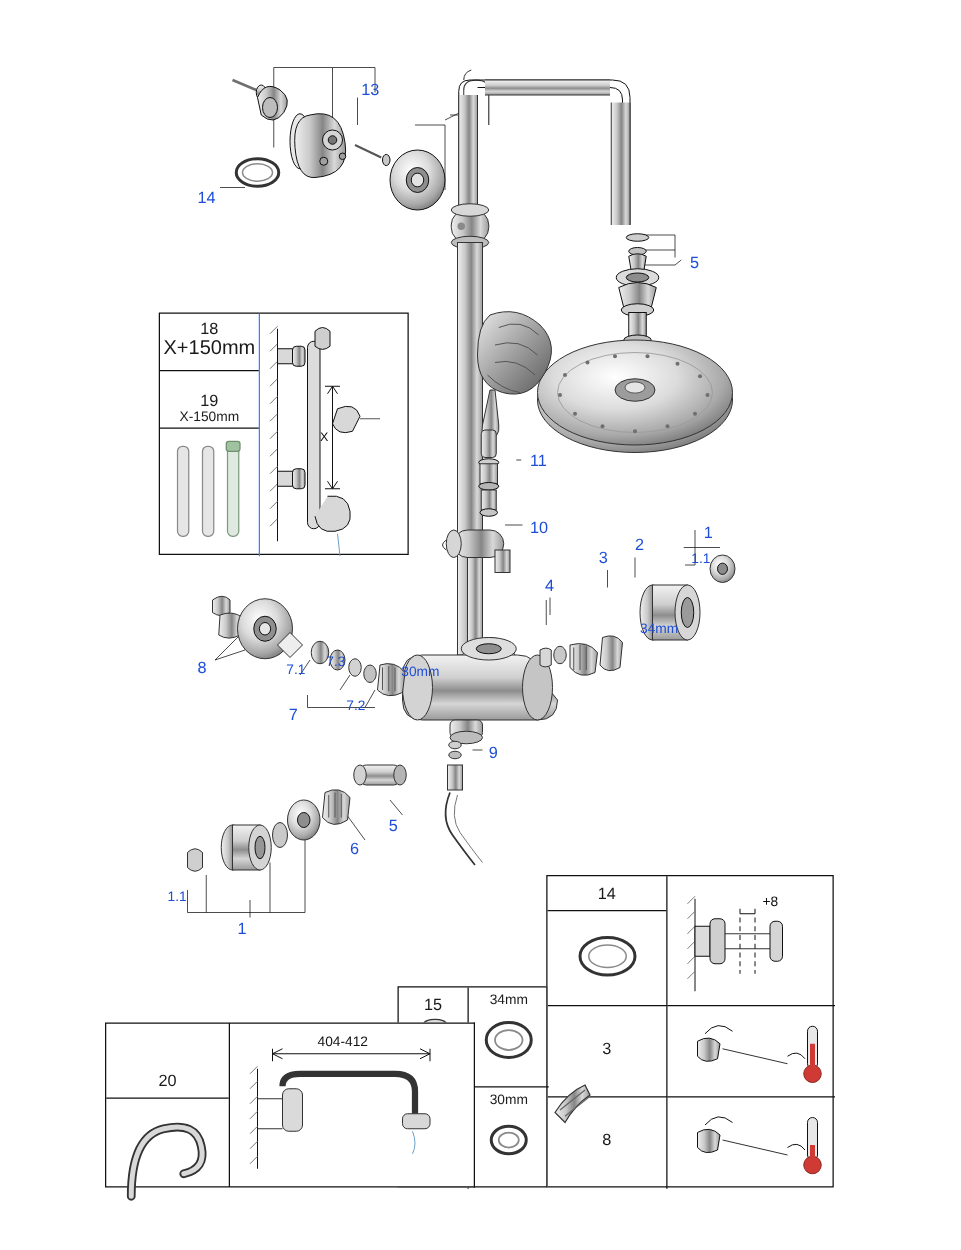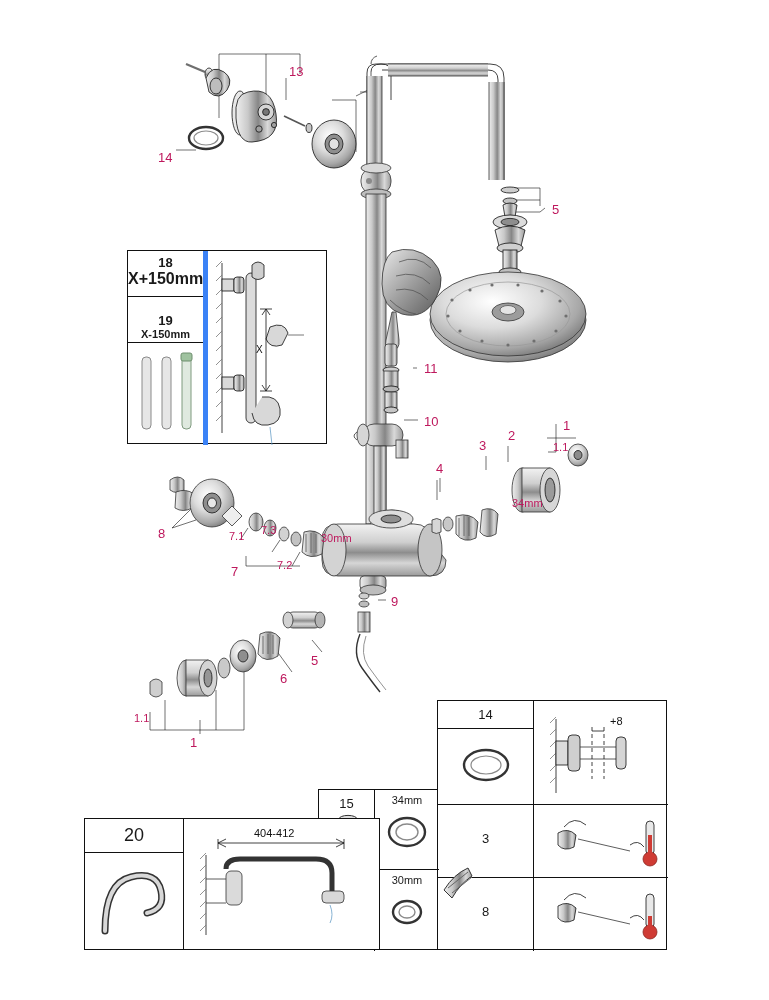--- a/index.html
+++ b/index.html
@@ -1,19 +1,19 @@
 <!DOCTYPE html>
 <html><head>
 <meta charset="utf-8">
 <style>
   html,body{margin:0;padding:0;background:#ffffff;}
   body{width:769px;height:1000px;position:relative;font-family:"Liberation Sans",sans-serif;color:#1a1a1a;overflow:hidden;}
   .stage{position:absolute;left:0;top:0;width:769px;height:1000px;}
   svg.art{position:absolute;left:0;top:0;width:769px;height:1000px;}
-  .lbl{position:absolute;font-size:13px;color:#be185d;white-space:nowrap;}
+  .lbl{position:absolute;font-size:13px;color:#1d4ed8;white-space:nowrap;}
   .lbl.sm{font-size:11px;}
   .panel{position:absolute;border:1px solid #111;background:#fff;box-sizing:border-box;}
   .ctr{text-align:center;}
 </style>
 </head>
 <body>
 
 <div class="stage">
 
   <svg class="art" viewBox="0 0 769 1000">
@@ -250,21 +250,21 @@
         <ellipse cx="364" cy="596" rx="5" ry="3" fill="#cfcfcf" stroke="#333"></ellipse>
         <ellipse cx="364" cy="604" rx="5" ry="3" fill="#bdbdbd" stroke="#333"></ellipse>
         <rect x="358" y="612" width="12" height="20" fill="url(#metalv)" stroke="#333"></rect>
         <path d="M360 634 q-8 20 2 34 q10 14 18 24" stroke="#333" stroke-width="1.4"></path>
         <path d="M366 636 q-6 18 2 30 q10 14 18 24" stroke="#777" stroke-width="0.8"></path>
       </g>
     </g>
   </svg>
 
   <div class="panel" style="left:127px;top:250px;width:200px;height:194px;">
-    <div style="position:absolute;left:0;top:0;width:80px;height:194px;border-right:5px solid #3b82f6;box-sizing:border-box;font-weight:bold;">
+    <div style="position:absolute;left:0;top:0;width:80px;height:194px;border-right:1px solid #3b82f6;box-sizing:border-box;">
       <div style="position:absolute;left:0;top:0;width:100%;height:46px;border-bottom:1px solid #111;box-sizing:border-box;">
         <div class="ctr" style="font-size:13px;padding-top:4px;">18</div>
         <div class="ctr" style="font-size:16px;">X+150mm</div>
       </div>
       <div style="position:absolute;left:0;top:46px;width:100%;height:46px;border-bottom:1px solid #111;box-sizing:border-box;">
         <div class="ctr" style="font-size:13px;padding-top:4px;margin-top:12px;">19</div>
         <div class="ctr" style="font-size:11px;">X-150mm</div>
       </div>
       <svg viewBox="0 0 80 100" style="position:absolute;left:0;top:92px;width:80px;height:100px;">
         <rect x="14" y="14" width="9" height="72" rx="4" fill="#e6e6e6" stroke="#8a8a8a"></rect>
@@ -384,21 +384,21 @@
     </div>
   </div>
 
   <svg style="position:absolute;left:438px;top:860px;width:40px;height:46px;" viewBox="0 0 40 46">
     <path d="M6 30 q10 -16 24 -22 l4 8 q-12 8 -20 22 z" fill="url(#metalv)" stroke="#333"></path>
     <path d="M10 28 l20 -16 M14 33 l20 -16" stroke="#666"></path>
   </svg>
 
   <div class="panel" style="left:84px;top:818px;width:296px;height:132px;border:none;">
     <div style="position:absolute;left:0;top:0;width:100px;height:132px;border:1px solid #111;box-sizing:border-box;">
-      <div class="ctr" style="font-size:18px;padding-top:6px;border-bottom:1px solid #111;padding-bottom:6px;">20</div>
+      <div class="ctr" style="font-size:13px;padding-top:6px;border-bottom:1px solid #111;padding-bottom:6px;margin-top:32px;">20</div>
       <svg viewBox="0 0 100 94" style="width:100px;height:94px;">
         <path d="M20 78 q0 -48 26 -54 q26 -6 30 14 q4 18 -14 22" fill="none" stroke="#333" stroke-width="7" stroke-linecap="round"></path>
         <path d="M20 78 q0 -48 26 -54 q26 -6 30 14 q4 18 -14 22" fill="none" stroke="#d8d8d8" stroke-width="4" stroke-linecap="round"></path>
       </svg>
     </div>
     <div style="position:absolute;left:100px;top:0;width:196px;height:132px;border:1px solid #111;border-left:none;box-sizing:border-box;">
       <svg viewBox="0 0 196 132" style="width:196px;height:132px;">
         <g stroke="#111" fill="none" stroke-width="0.8">
           <path d="M22 36 L22 116"></path>
           <path d="M16 40 L22 34 M16 52 L22 46 M16 64 L22 58 M16 76 L22 70 M16 88 L22 82 M16 100 L22 94 M16 112 L22 106" stroke="#777"></path>

